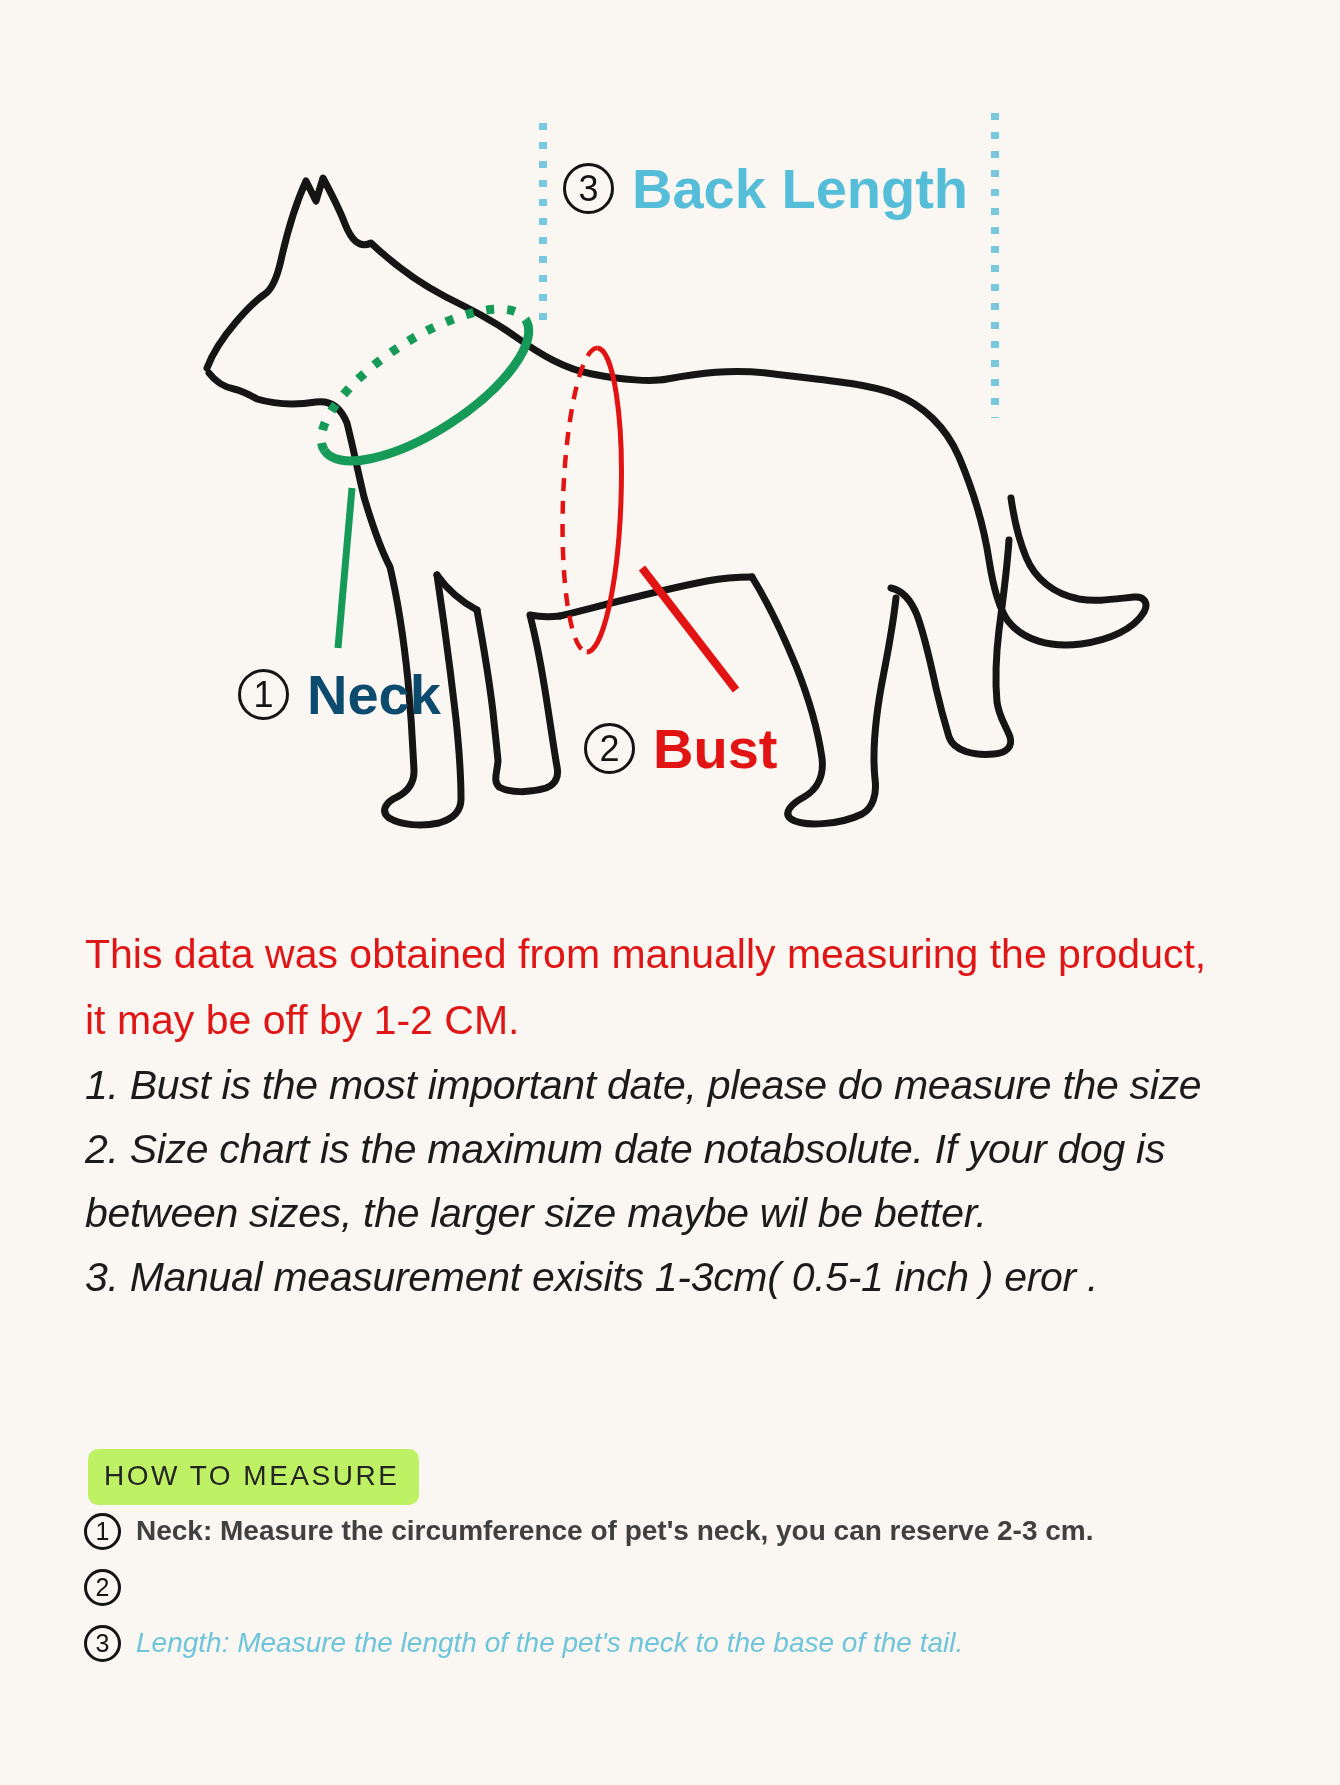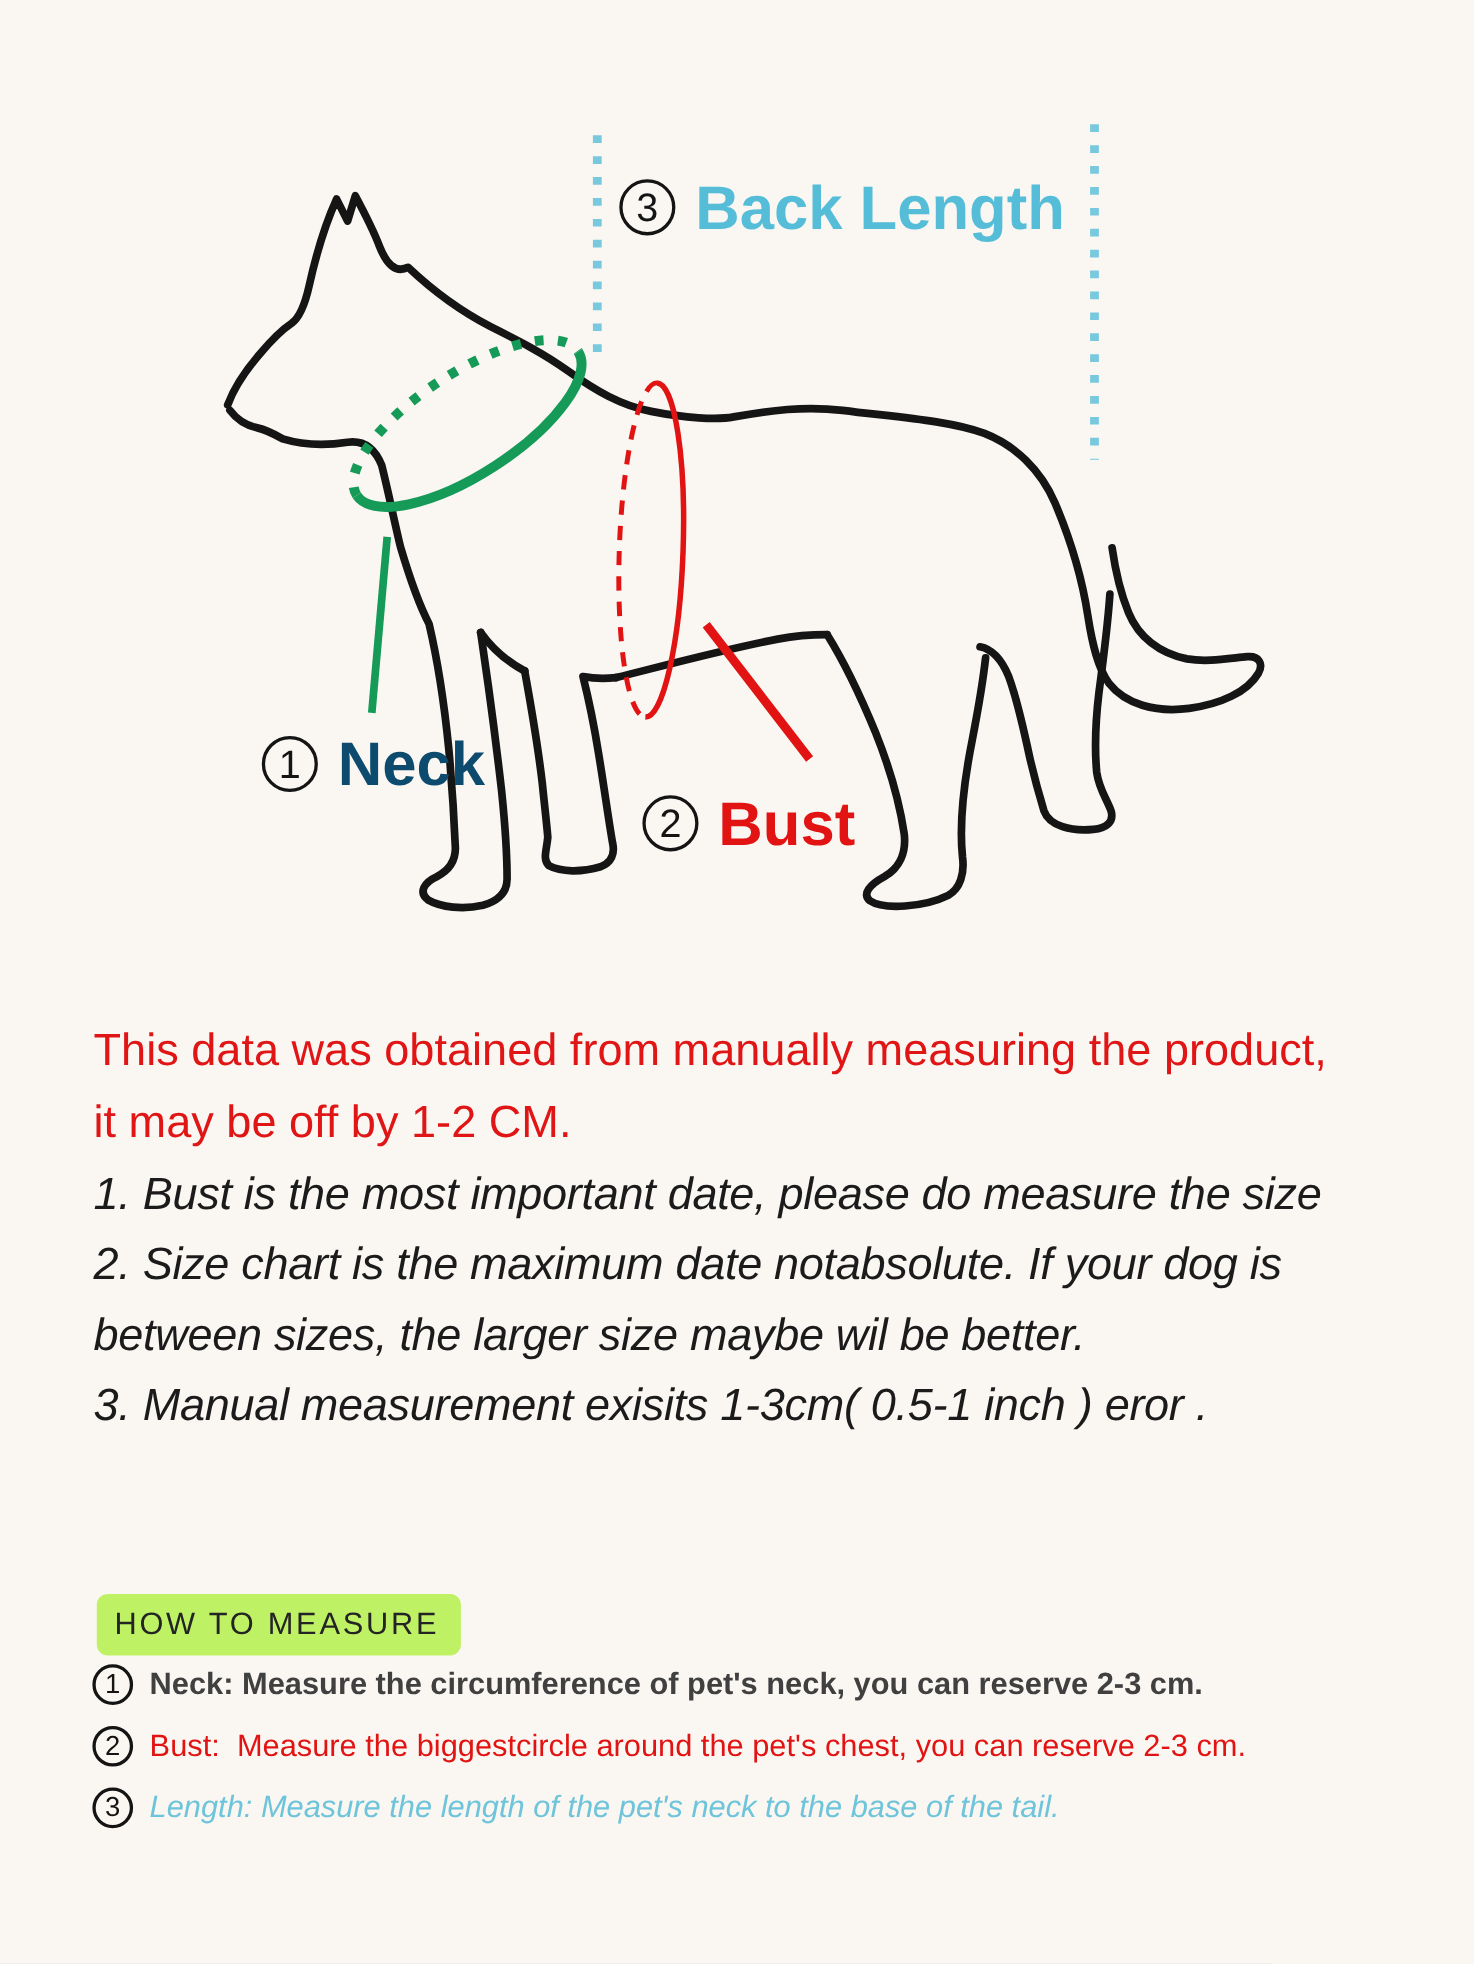--- a/index.html
+++ b/index.html
@@ -184,21 +184,20 @@
 
   <div class="htm-box">HOW TO MEASURE</div>
 
   <div class="measure-items">
     <div class="measure-item">
       <span class="num-circle">1</span>
       <span class="mi-text mi-neck">Neck: Measure the circumference of pet's neck, you can reserve 2-3 cm.</span>
     </div>
     <div class="measure-item">
       <span class="num-circle">2</span>
-      <span class="mi-text mi-bust">Bust:  Measure the biggestcircle around the pet's chest, you can reserve 2-3 cm.</span>
     </div>
     <div class="measure-item">
       <span class="num-circle">3</span>
       <span class="mi-text mi-length">Length: Measure the length of the pet's neck to the base of the tail.</span>
     </div>
   </div>
 
 </div>
 
 </body></html>

